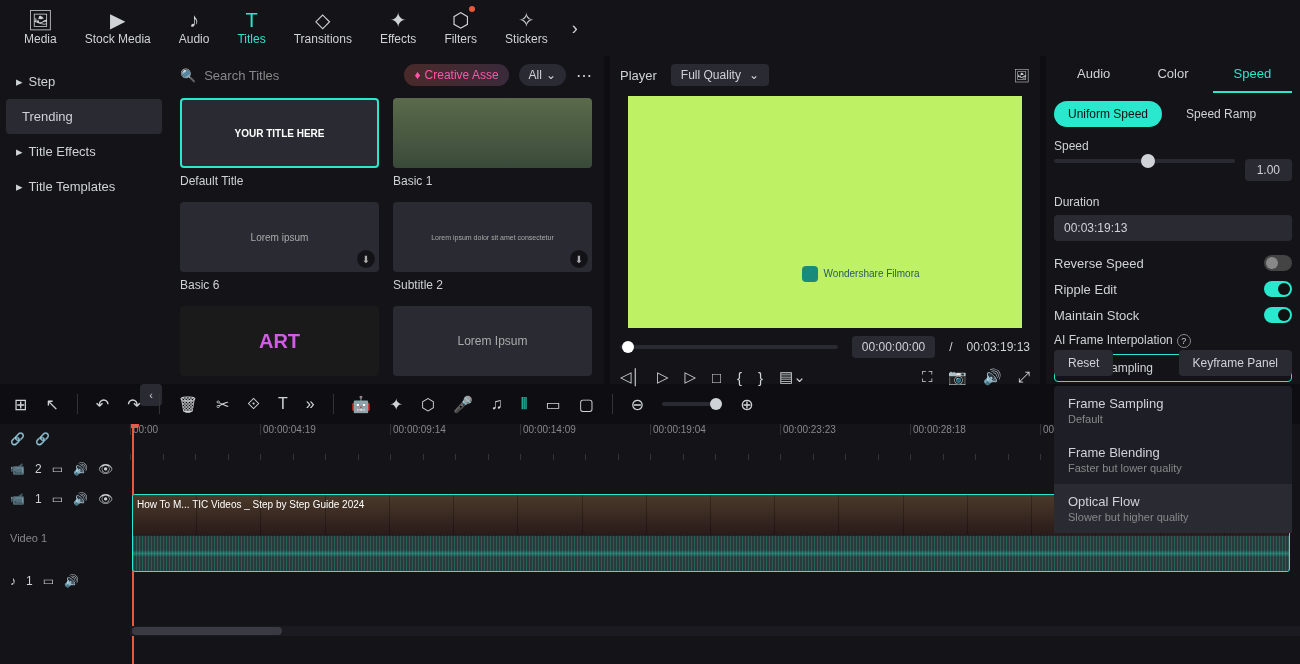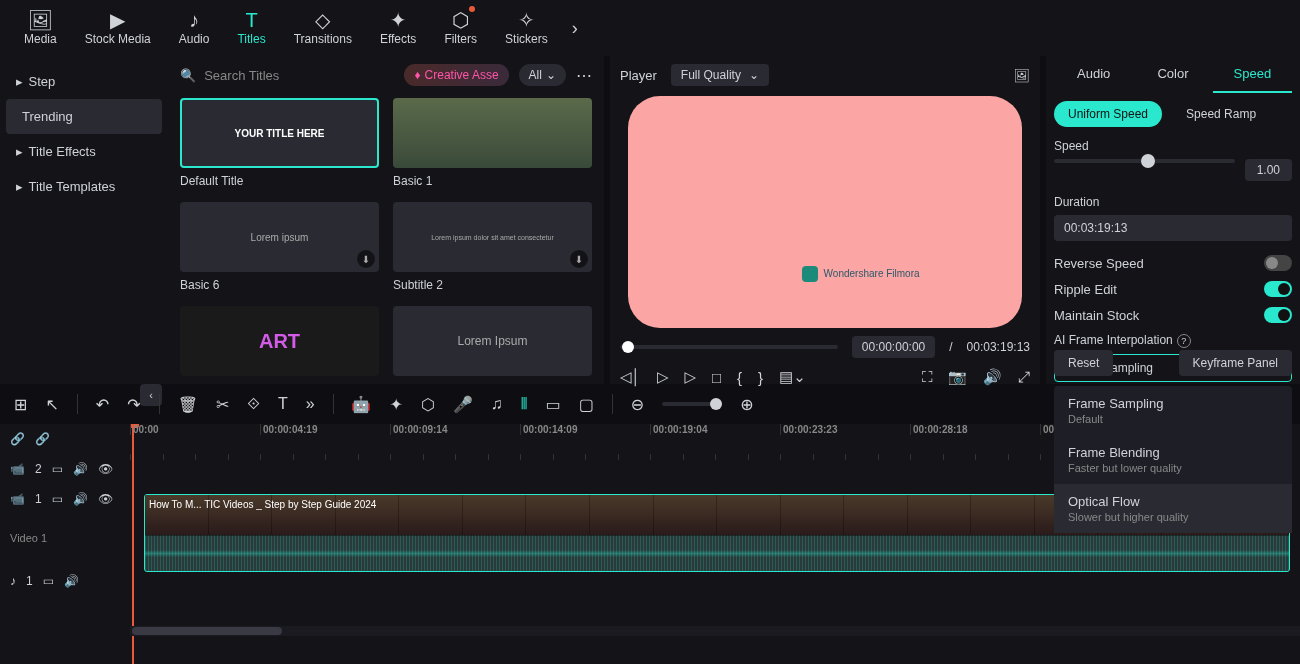--- a/index.html
+++ b/index.html
@@ -36,21 +36,21 @@
 .thumb .dl { position: absolute; right: 4px; bottom: 4px; background: #0008; border-radius: 50%; width: 18px; height: 18px; display: flex; align-items: center; justify-content: center; font-size: 10px; }
 .thumb.vine { background: linear-gradient(#5a6a4a,#3a4a3a); }
 .thumb.neon { background: #1a1a1a; color: #d45ae8; font-size: 20px; font-weight: 800; font-family: cursive; }
 .card-label { font-size: 12px; color: #cfd2d6; }
 
 
 .player-col { flex: 1; background: #131318; margin: 0 6px; padding: 8px 10px; }
 .player-head { display: flex; align-items: center; gap: 14px; font-size: 13px; }
 .quality-sel { display: flex; align-items: center; gap: 8px; background: #2a2a33; padding: 4px 10px; border-radius: 4px; font-size: 12px; }
 .player-head-spacer { flex: 1; }
-.preview { background: #fca5a5; height: 232px; margin: 10px 8px 8px; position: relative; display: flex; align-items: center; justify-content: center; border-radius: 32px; }
+.preview { background: #bef264; height: 232px; margin: 10px 8px 8px; position: relative; display: flex; align-items: center; justify-content: center; }
 .watermark { position: absolute; right: 26%; bottom: 20%; display: flex; align-items: center; gap: 6px; font-size: 10px; color: #2a5a6a; }
 .wm-dot { width: 16px; height: 16px; background: #1a8a7a; border-radius: 4px; }
 .scrub { display: flex; align-items: center; gap: 14px; font-size: 12px; }
 .scrub-track { flex: 1; height: 4px; background: #2a2a33; border-radius: 2px; position: relative; }
 .scrub-dot { position: absolute; left: 2px; top: -4px; width: 12px; height: 12px; border-radius: 50%; background: #fff; }
 .scrub-time { background: #2a2a33; padding: 4px 10px; border-radius: 4px; }
 .transport { display: flex; align-items: center; gap: 16px; margin-top: 10px; font-size: 15px; }
 .transport .sp { flex: 1; }
 
 
@@ -88,26 +88,26 @@
 .tl-tools { height: 40px; display: flex; align-items: center; gap: 18px; padding: 0 14px; }
 .tl-tools .sep { width: 1px; height: 20px; background: #333; }
 .tl-tools .green { color: #29e8cd; }
 .zoom-track { width: 60px; height: 4px; background: #2a2a33; border-radius: 2px; position: relative; }
 .zoom-track .dot { position: absolute; right: 0; top: -4px; width: 12px; height: 12px; border-radius: 50%; background: #cfd2d6; }
 .tl-left { width: 130px; }
 .tl-track-head { display: flex; align-items: center; gap: 10px; padding: 6px 10px; font-size: 12px; height: 30px; }
 .tl-track-head.tall { height: 82px; align-items: flex-start; padding-top: 8px; flex-wrap: wrap; }
 .track-name { width: 100%; color: #888; font-size: 11px; }
 .tl-right { flex: 1; overflow: hidden; }
-.ruler { display: flex; font-size: 10px; color: #888; height: 30px; align-items: flex-start; font-weight: bold; }
+.ruler { display: flex; font-size: 10px; color: #888; height: 30px; align-items: flex-start; }
 .ruler-seg { flex: 1; border-left: 1px solid #333; padding-left: 2px; position: relative; }
 .tick-row { display: flex; height: 10px; }
 .tick-row span { flex: 1; border-left: 1px solid #333; height: 6px; }
 .clip-row { height: 82px; position: relative; }
-.clip { position: absolute; left: 14px; right: 10px; top: 0; height: 78px; background: #2a3a3a; border: 1px solid #29e8cd; border-radius: 3px; overflow: hidden; }
+.clip { position: absolute; left: 2px; right: 10px; top: 0; height: 78px; background: #2a3a3a; border: 1px solid #29e8cd; border-radius: 3px; overflow: hidden; }
 .clip-thumbs { height: 40px; display: flex; background: #333; }
 .clip-thumbs div { flex: 1; background: linear-gradient(#4a3a2a,#2a1a1a); border-right: 1px solid #0004; }
 .clip-wave { height: 36px; background: repeating-linear-gradient(90deg,#29e8cd33 0 1px,transparent 1px 3px); border-top: 1px solid #0006; position: relative; }
 .clip-wave::before { content: ""; position: absolute; inset: 0; background: linear-gradient(transparent 40%, #29e8cd55 50%, transparent 60%); }
 .clip-label { position: absolute; left: 4px; top: 4px; font-size: 10px; color: #fff; z-index: 2; }
 .playhead { position: absolute; left: 2px; top: 0; bottom: 0; width: 2px; background: #e85a3a; }
 .playhead::before { content: ""; position: absolute; top: -6px; left: -5px; width: 12px; height: 10px; background: #e85a3a; border-radius: 2px; }
 .scroll-h { height: 10px; background: #1a1a20; margin-top: 50px; position: relative; }
 .scroll-h .th { position: absolute; left: 2px; width: 150px; top: 1px; height: 8px; background: #3a3a44; border-radius: 4px; }
 </style>

